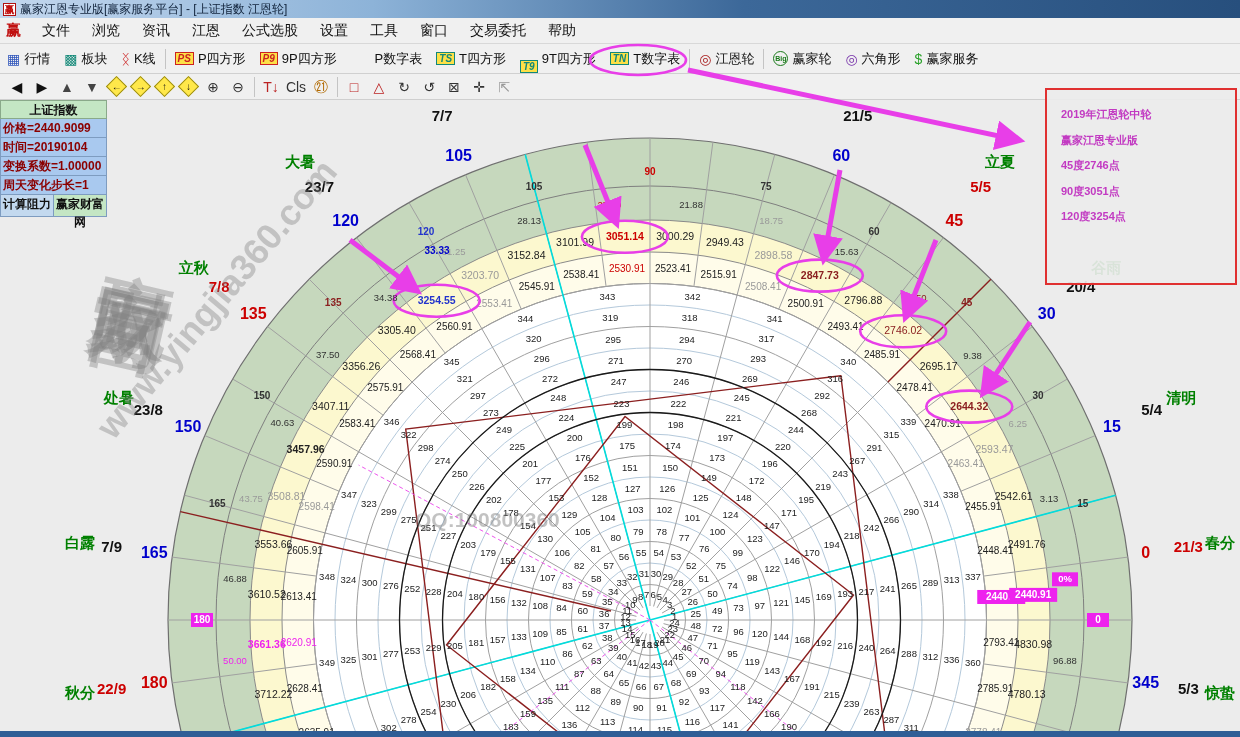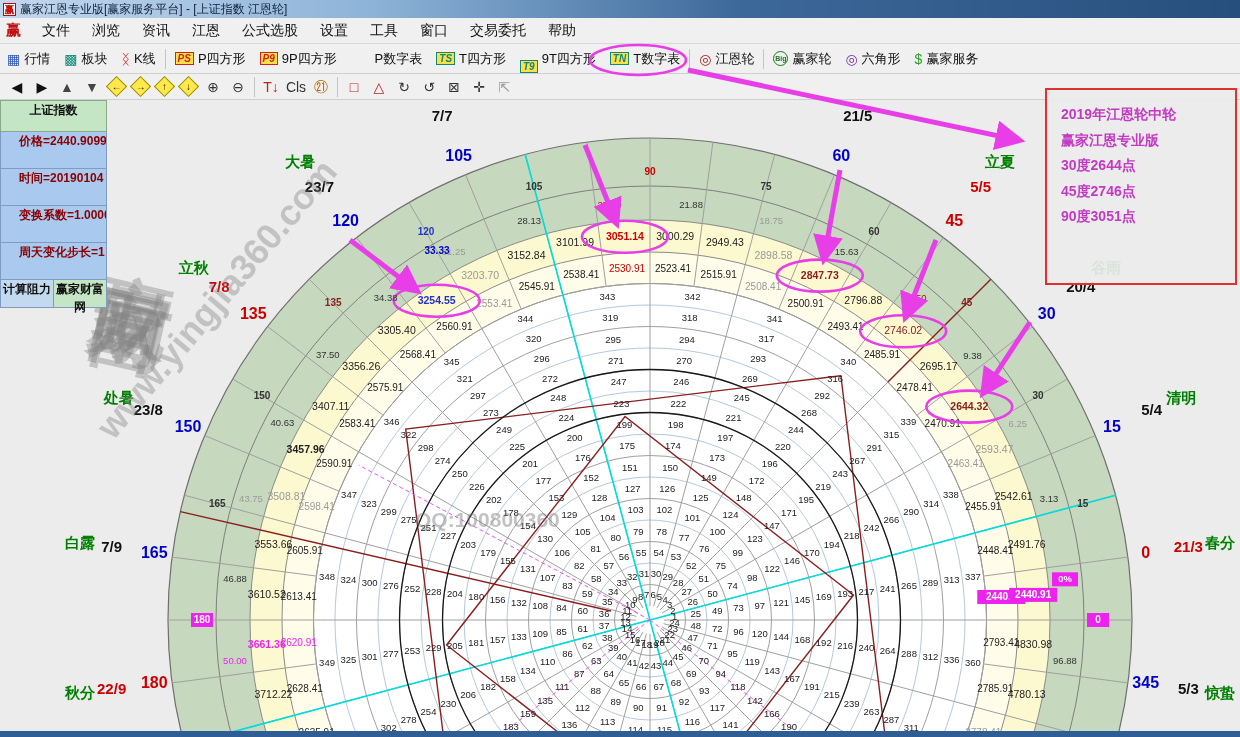--- a/index.html
+++ b/index.html
@@ -34,33 +34,33 @@
   .diamond span { transform:rotate(-45deg); font-size:10px; color:#111; font-weight:bold; }
 
   
   #chart { position:absolute; left:0; top:100px; width:1240px; height:633px; background:#ececec; }
   #wheel { position:absolute; left:0; top:0; }
   .bottom-strip { position:absolute; left:0; top:731px; width:1240px; height:6px; background:#2f5e96; }
 
   
   .panel { position:absolute; left:0; top:100px; width:107px; font-size:12px; z-index:30; }
   .panel-title { background:#c4e6c4; border:1px solid #8aa98a; text-align:center; font-weight:bold;
-    color:#111; height:32px; line-height:18px; }
+    color:#111; height:19px; line-height:18px; }
   .panel-row { background:#a9c9ef; border:1px solid #7e9cc0; border-top:none; color:#8b0000;
-    font-weight:bold; height:37px; line-height:19px; padding-left:18px; white-space:nowrap; overflow:hidden; }
+    font-weight:bold; height:19px; line-height:19px; padding-left:2px; white-space:nowrap; overflow:hidden; }
   .panel-btns { display:flex; }
-  .panel-btn { flex:1; height:28px; line-height:18px; text-align:center; font-weight:bold; color:#111;
+  .panel-btn { flex:1; height:22px; line-height:18px; text-align:center; font-weight:bold; color:#111;
     border:1px solid #7e9cc0; border-top:none; }
   .panel-btn.res { background:#c3d9ef; }
   .panel-btn.sup { background:#c4e6c4; border-left:none; }
 
   
   .anno-box { position:absolute; left:1045px; top:88px; width:192px; height:197px; border:2px solid #e03030;
     background:rgba(236,236,236,.92); z-index:40; padding:12px 0 0 14px; }
-  .anno-line { color:#c23ac2; font-size:14px; font-weight:bold; line-height:25.5px; white-space:nowrap; }
+  .anno-line { color:#c23ac2; font-size:11px; font-weight:bold; line-height:25.5px; white-space:nowrap; }
 
   
   .wm { position:absolute; color:rgba(125,125,125,.38); font-weight:bold; z-index:20; pointer-events:none; }
   .wm-vert { left:100px; top:212px; font-size:80px; writing-mode:vertical-rl; transform:rotate(13deg); letter-spacing:6px; }
   .wm-url { left:88px; top:420px; font-size:36px; transform:rotate(-50deg); transform-origin:left top; }
   .wm-qq { left:415px; top:508px; font-size:21px; color:rgba(120,120,120,.45); }
 
   #annos { position:absolute; left:0; top:0; z-index:50; pointer-events:none; }
 </style>
 </head>
@@ -706,23 +706,23 @@
     </div>
   <div class="panel-btns">
     <div class="panel-btn res">计算阻力</div>
     <div class="panel-btn sup">赢家财富网</div>
   </div>
 </div>
 
 <div class="anno-box" id="anno-box">
     <div class="anno-line">2019年江恩轮中轮</div>
     <div class="anno-line">赢家江恩专业版</div>
-    <div class="anno-line">30度2644点</div>
     <div class="anno-line">45度2746点</div>
     <div class="anno-line">90度3051点</div>
+    <div class="anno-line">120度3254点</div>
   </div>
 
 <svg id="annos" width="1240" height="737">
     <defs>
       <marker id="ah" markerWidth="7" markerHeight="7" refX="4.5" refY="3" orient="auto">
         <path d="M0,0 L6,3 L0,6 z" fill="#e83ee8"></path>
       </marker>
     </defs>
     <ellipse cx="638" cy="60" rx="48" ry="15" fill="none" stroke="#e83ee8" stroke-width="2.6"></ellipse>
     <line x1="350" y1="240" x2="416" y2="290" stroke="#e83ee8" stroke-width="5" marker-end="url(#ah)"></line>

